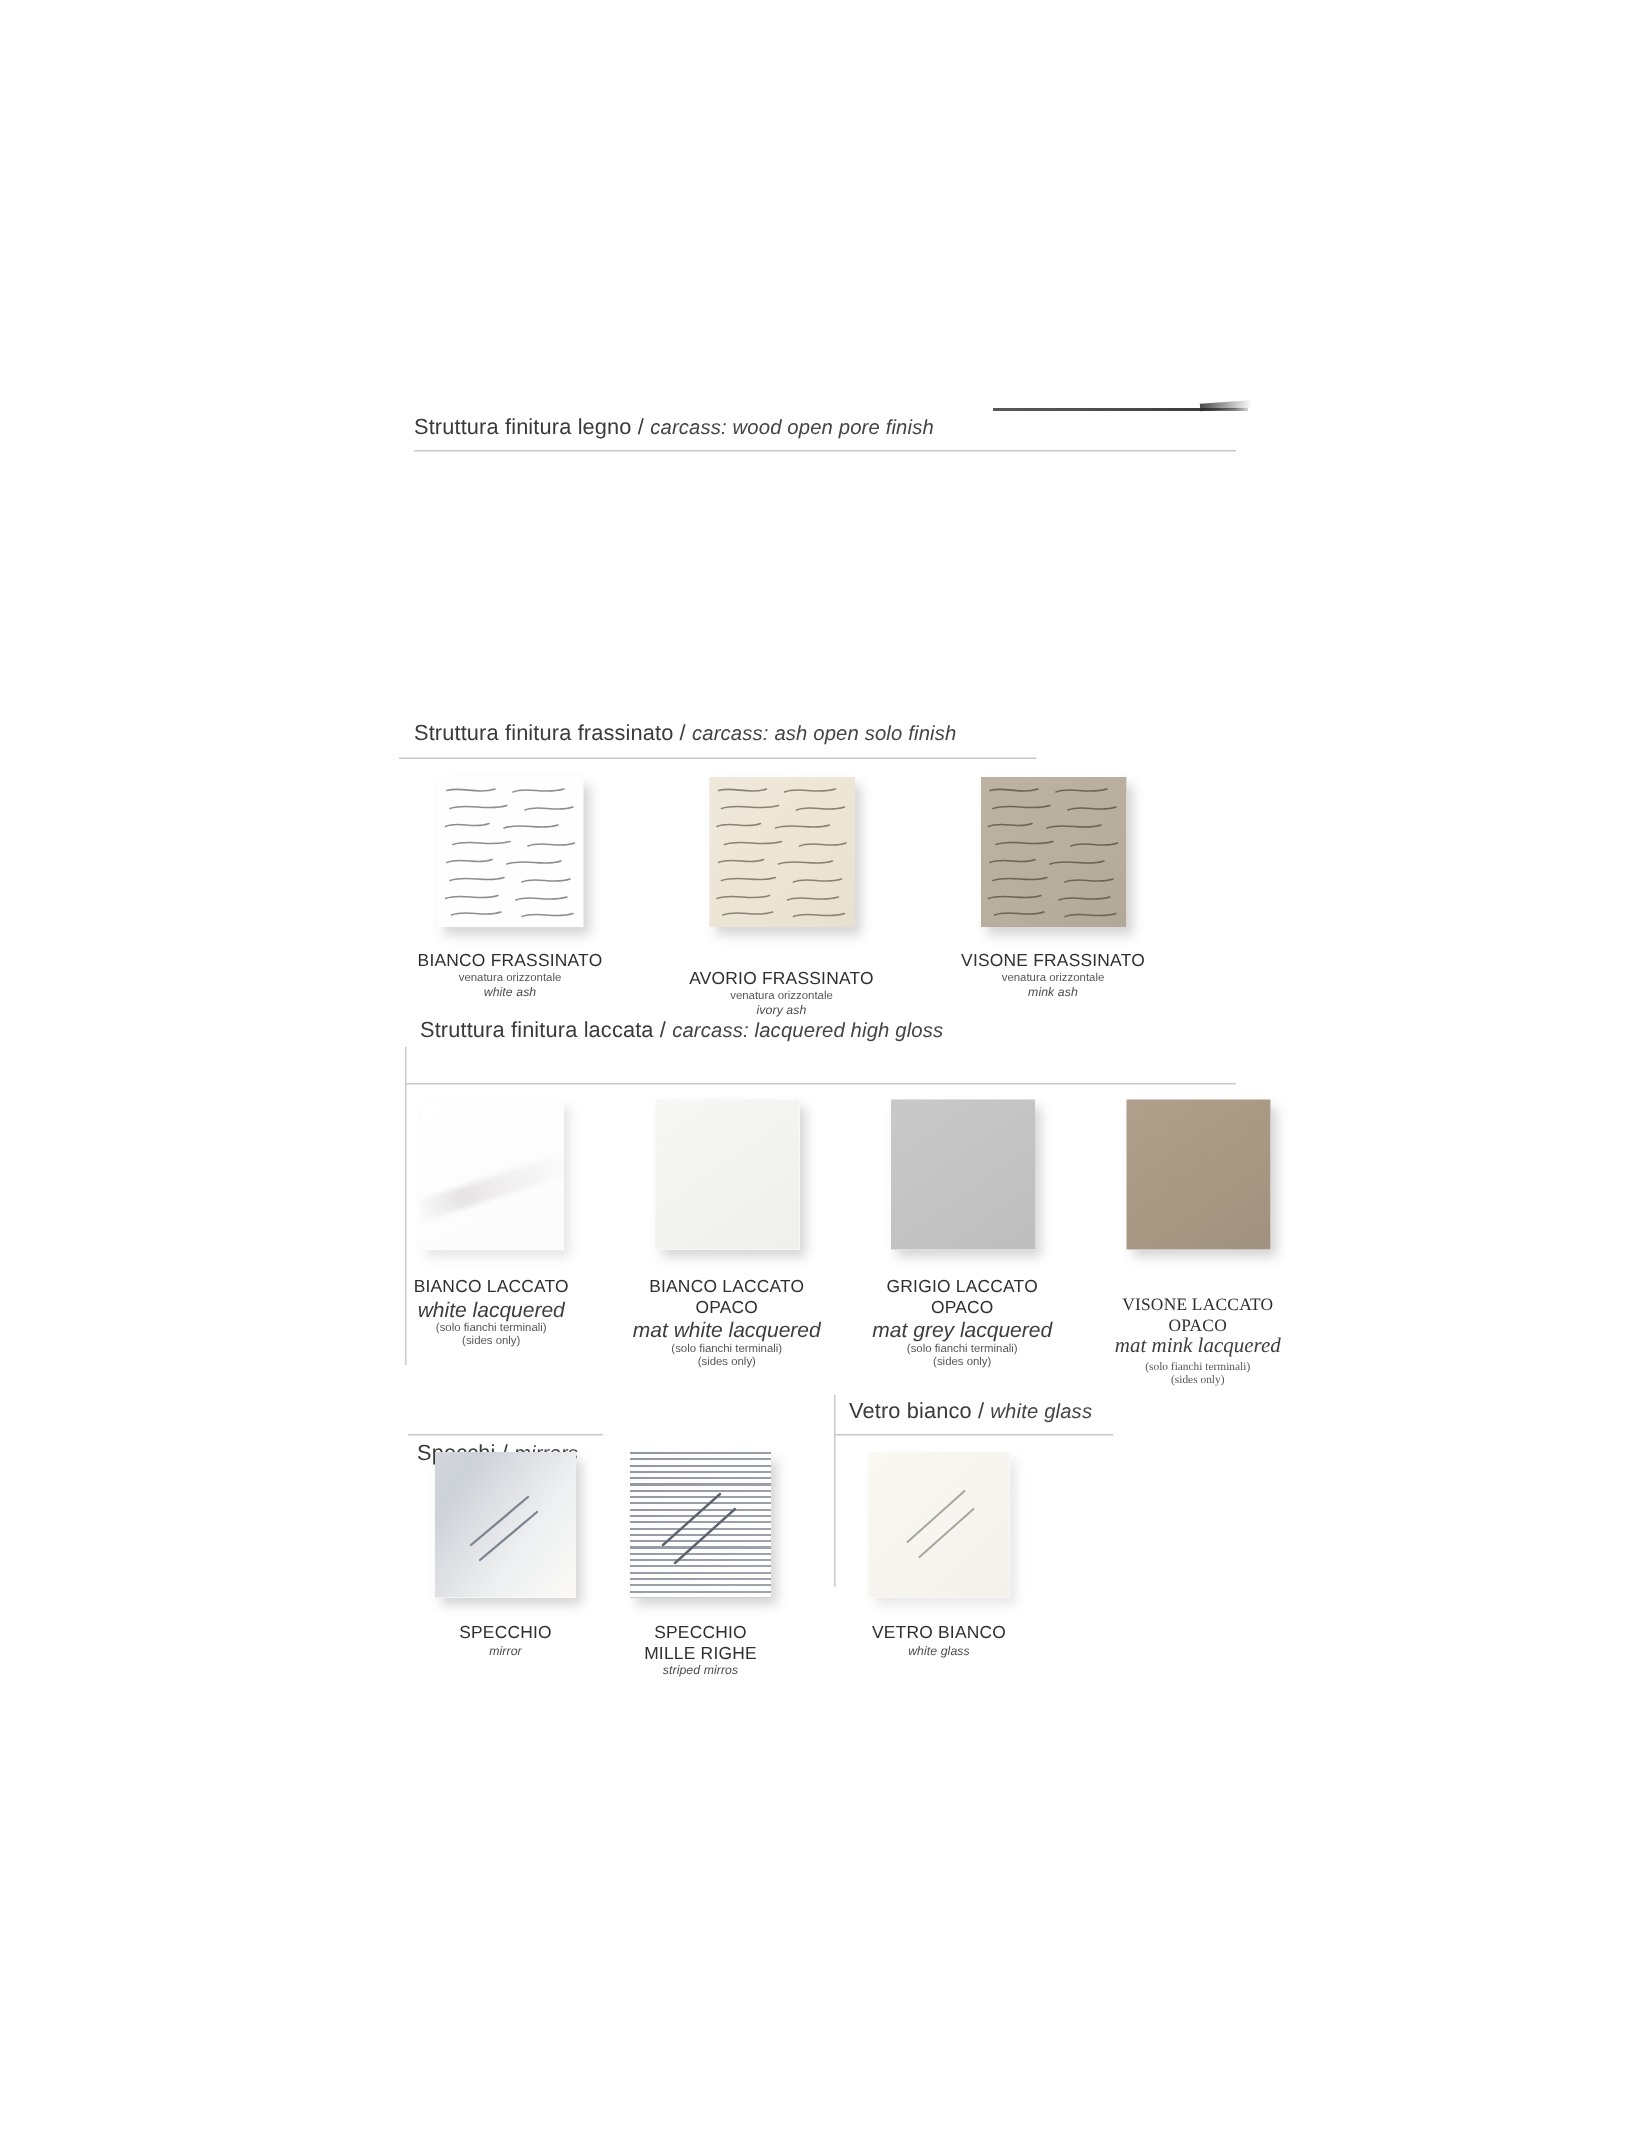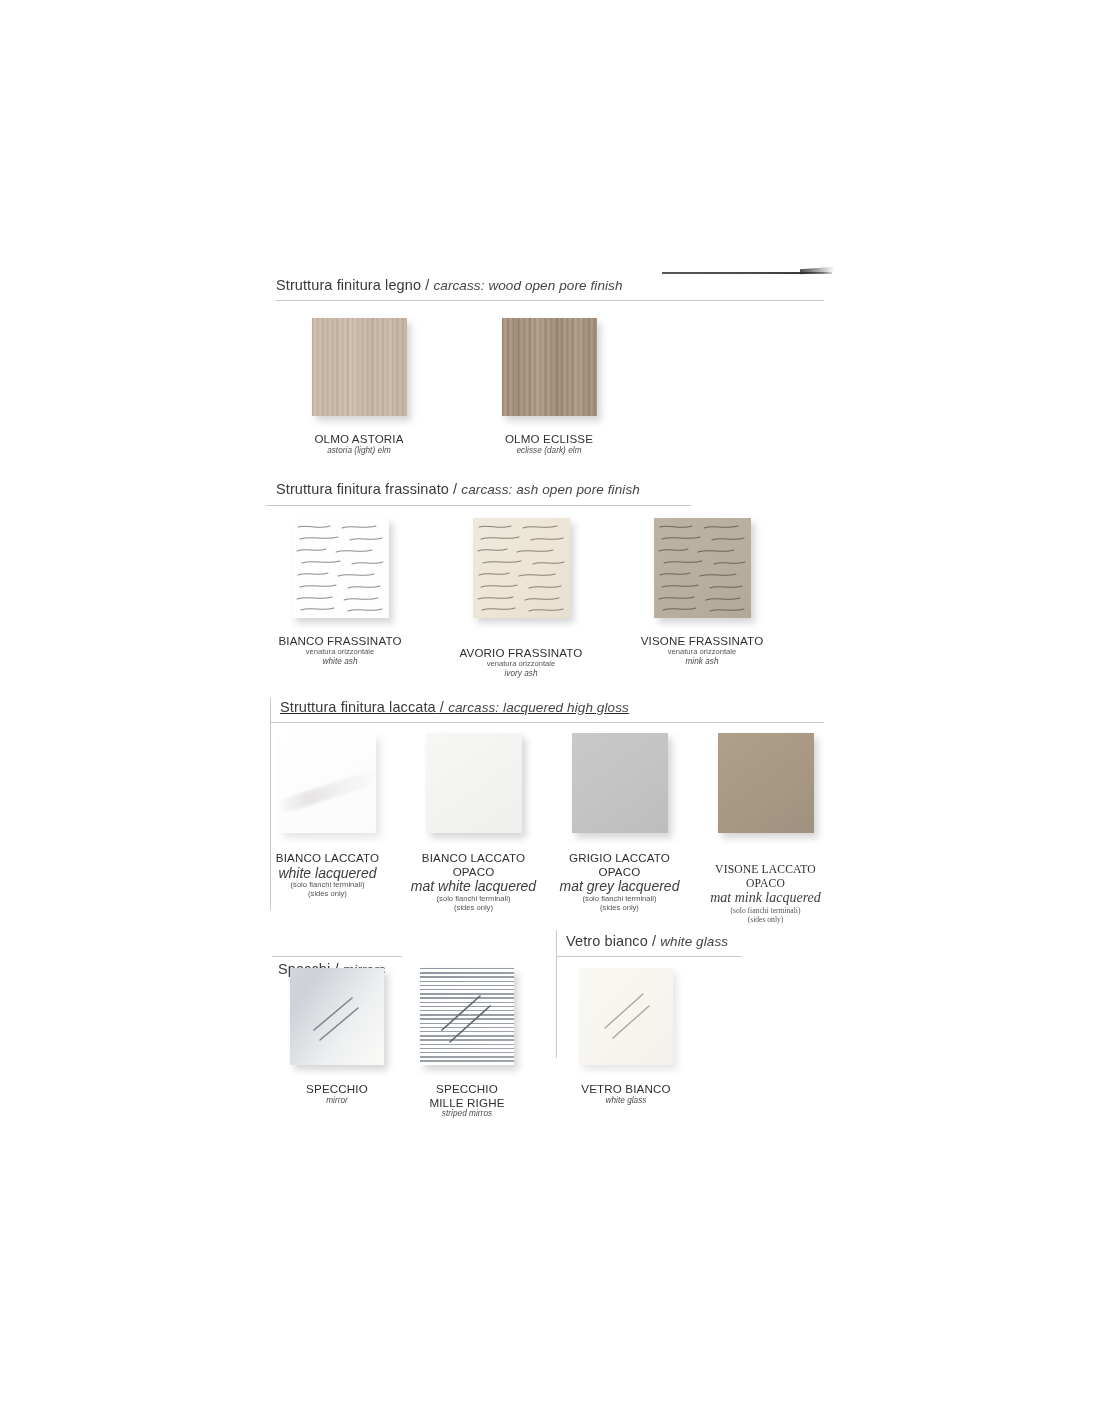--- a/index.html
+++ b/index.html
@@ -187,47 +187,24 @@
   <div class="scan-artifact"></div>
   <div class="scan-artifact-2"></div>
 
   <div class="section" style="left:276px; top:278px;">
     <div class="section-header">
       <span>Struttura finitura legno</span><span> / </span><span class="it">carcass: wood open pore finish</span>
     </div>
   </div>
   <div class="header-rule" style="left:276px; top:300px; width:548px;"></div>
 
-  <div class="swatches" style="left:288px; top:318px; gap:48px;">
-
-    <div class="swatch-cell" style="width:142px;">
-      <div class="chip-wrap" style="height:106px;">
-        <div class="chip tex-elm-light" style="width:95px; height:98px;"></div>
-      </div>
-      <div class="caption" style="margin-top:8px;">
-        <div class="cap-main">OLMO ASTORIA</div>
-        <div class="cap-sub">astoria (light) elm</div>
-      </div>
-    </div>
-
-    <div class="swatch-cell" style="width:142px;">
-      <div class="chip-wrap" style="height:106px;">
-        <div class="chip tex-elm-dark" style="width:95px; height:98px;"></div>
-      </div>
-      <div class="caption" style="margin-top:8px;">
-        <div class="cap-main">OLMO ECLISSE</div>
-        <div class="cap-sub">eclisse (dark) elm</div>
-      </div>
-    </div>
-
-  </div>
 
   <div class="section" style="left:276px; top:482px;">
     <div class="section-header">
-      <span>Struttura finitura frassinato</span><span> / </span><span class="it">carcass: ash open pore finish</span>
+      <span>Struttura finitura frassinato</span><span> / </span><span class="it">carcass: ash open solo finish</span>
     </div>
   </div>
   <div class="header-rule" style="left:266px; top:505px; width:425px;"></div>
 
   <div class="swatches" style="left:266px; top:518px; gap:33px;">
 
     <div class="swatch-cell" style="width:148px;">
       <div class="chip-wrap" style="height:108px;">
         <div class="chip tex-ash" style="width:97px; height:100px; background:#fefefe;">
           <svg width="97" height="100" viewBox="0 0 97 100">
@@ -319,28 +296,28 @@
       <div class="caption" style="margin-top:8px;">
         <div class="cap-main">VISONE FRASSINATO</div>
         <div class="cap-note">venatura orizzontale</div>
         <div class="cap-sub">mink ash</div>
       </div>
     </div>
 
   </div>
 
   <div class="vrule" style="left:270px; top:698px; height:212px;"></div>
-  <div class="section" style="left:280px; top:700px;text-decoration:underline;">
+  <div class="section" style="left:280px; top:680px;">
     <div class="section-header">
       <span>Struttura finitura laccata</span><span> / </span><span class="it">carcass: lacquered high gloss</span>
     </div>
   </div>
   <div class="header-rule" style="left:270px; top:722px; width:554px;"></div>
 
-  <div class="swatches" style="left:276px; top:733px; gap:43px;">
+  <div class="swatches" style="left:276px; top:733px; gap:54px;">
 
     <div class="swatch-cell" style="width:103px;">
       <div class="chip-wrap" style="height:108px;">
         <div class="chip tex-gloss-white" style="width:96px; height:100px;">
           <div class="gloss-streak"></div>
         </div>
       </div>
       <div class="caption" style="margin-top:10px;">
         <div class="cap-main">BIANCO LACCATO</div>
         <div class="cap-it">white lacquered</div>

